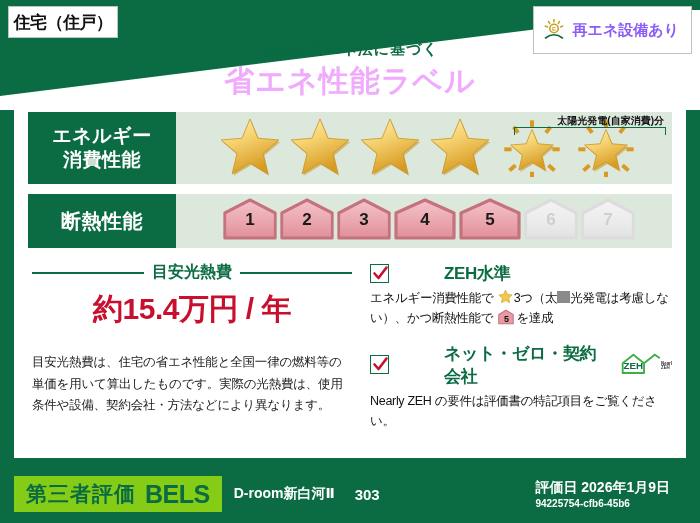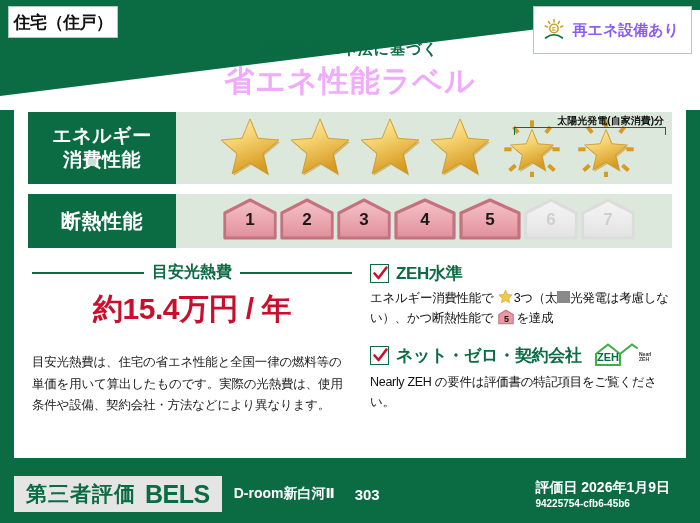--- a/index.html
+++ b/index.html
@@ -119,42 +119,42 @@
 
   
   .zeh-block { margin-bottom: 10px; }
   .zeh-head { display: flex; align-items: center; gap: 7px; }
   .chk {
     width: 19px; height: 19px; border: 1px solid #0b6b43;
     background: #fff; position: relative; flex: none;
   }
   .chk svg { position: absolute; left: 1px; top: 0px; }
   .zeh-title {
-    font-size: 17px; font-weight: bold; color: #0b6b43; letter-spacing: -.3px;
+    font-size: 17px; font-weight: bold; color: #0b6b43; letter-spacing: -.3px; margin-left: 48px;
   }
   .zeh-logo { margin-left: 4px; display:block; }
   .zeh-body {
     font-size: 12.5px; color: #111; line-height: 1.62;
     margin-top: 3px; letter-spacing: -.3px;
   }
   .inline-star { vertical-align: -2px; margin: 0 1px; }
   .inline-house { vertical-align: -3px; margin: 0 2px; position: relative; display: inline-block; }
   .inline-house .n {
     position: absolute; left: 0; right: 0; top: 3px; text-align: center;
     font-size: 9px; font-weight: bold; color: #111;
   }
   .inline-sun { display:inline-block; width: 13px; height: 12px; background: #8a8a8a; vertical-align: -1px; }
 
   
   .footer {
     position: absolute; left: 0; right: 0; bottom: 0; height: 58px;
     display: flex; align-items: center;
   }
   .bels-box {
-    margin-left: 14px; height: 36px; background: #e5e5e5;
+    margin-left: 14px; height: 36px; background: #84cc16;
     display: flex; align-items: center; padding: 0 12px; gap: 9px;
   }
   .bels-jp { font-size: 21px; font-weight: bold; color: #0b6b43; letter-spacing: 1px; }
   .bels-en { font-size: 25px; font-weight: bold; color: #0b6b43; letter-spacing: -.5px; }
   .bldg-name { color: #fff; font-size: 14px; font-weight: bold; margin-left: 12px; }
   .room-no { color: #fff; font-size: 15px; font-weight: bold; margin-left: 20px; }
   .foot-right { margin-left: auto; margin-right: 30px; }
   .eval-date { color: #fff; font-size: 14px; font-weight: bold; }
   .eval-id { color: #fff; font-size: 10px; font-weight: bold; margin-top: 1px; }
 </style>

